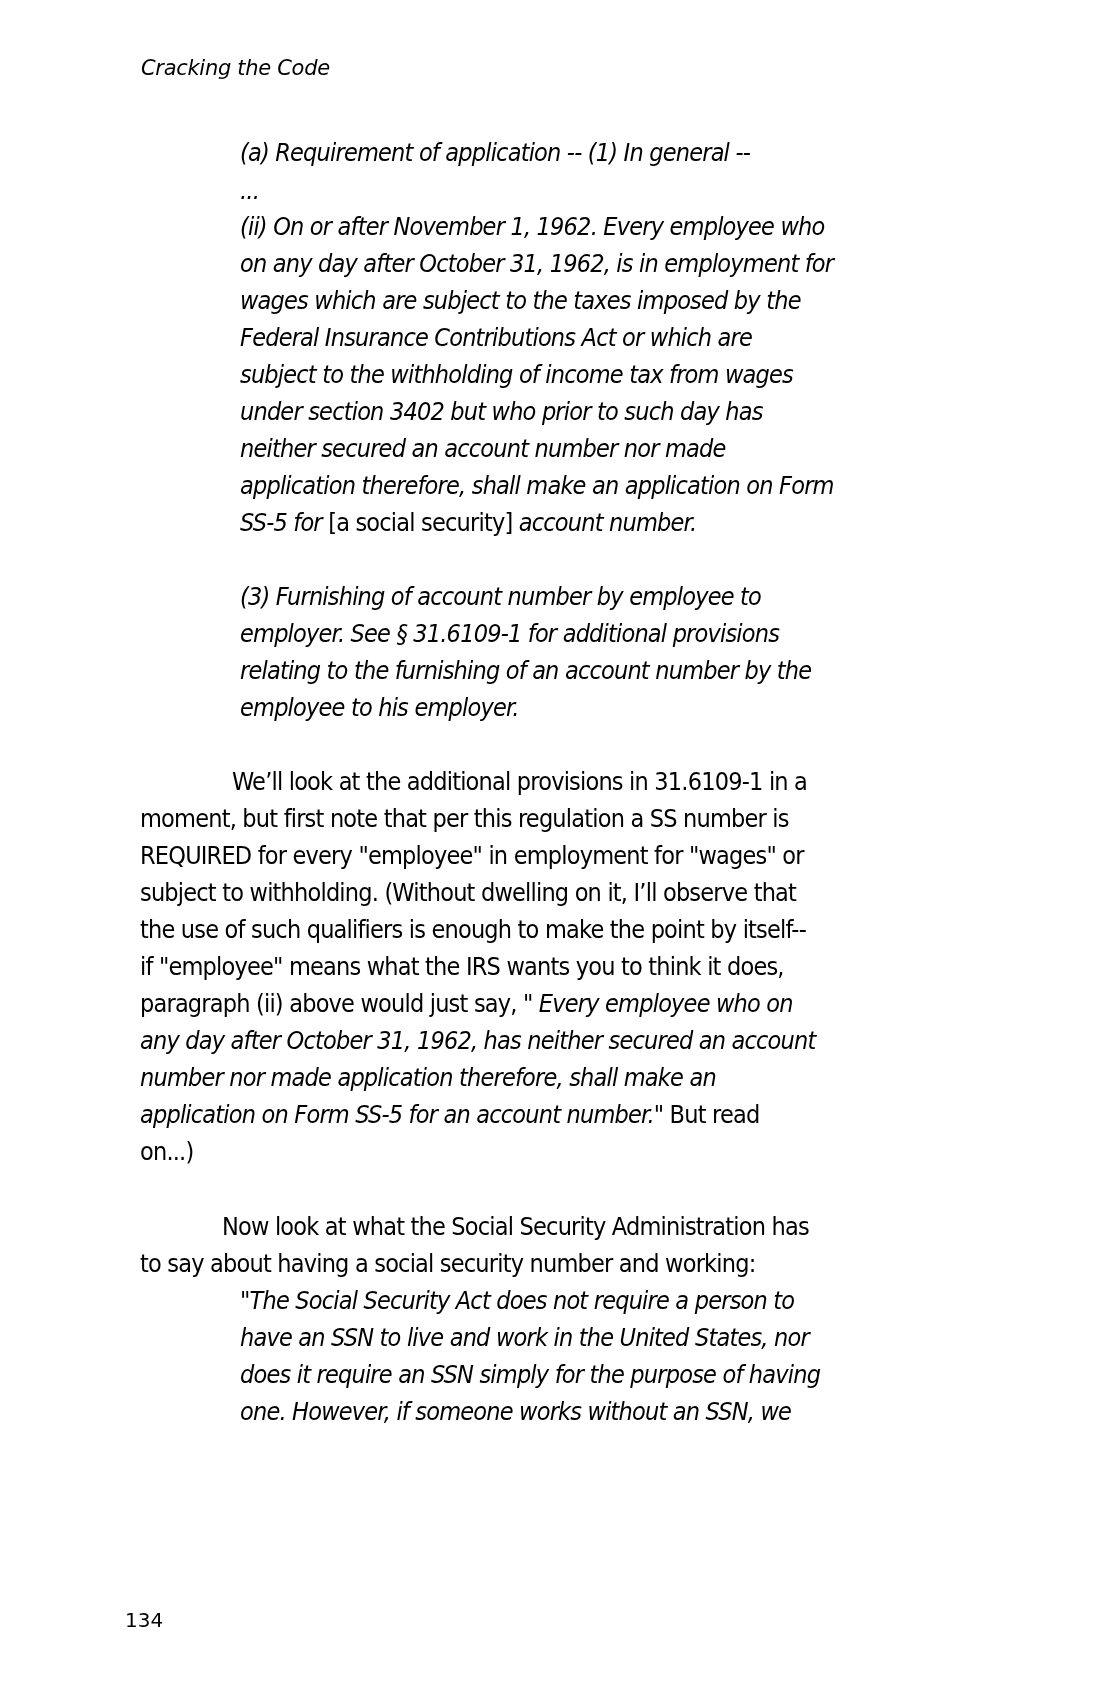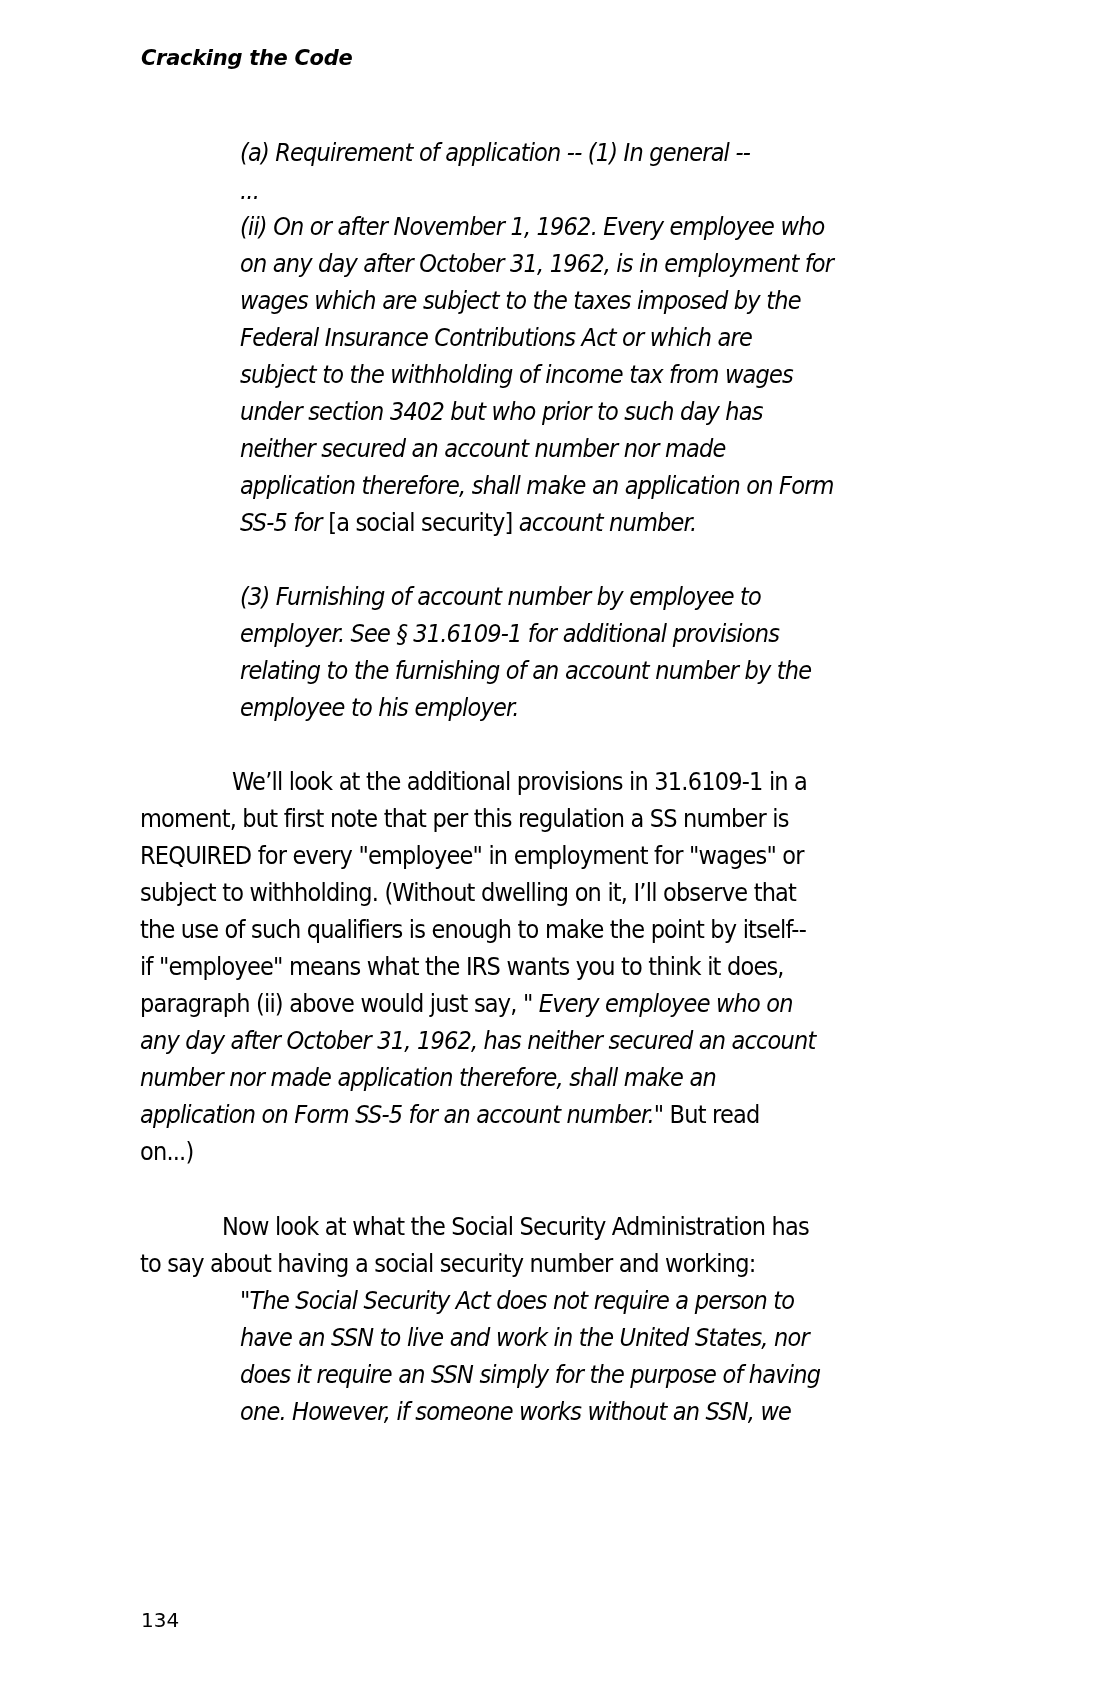--- a/index.html
+++ b/index.html
@@ -1,25 +1,25 @@
 <!DOCTYPE html>
 <html><head>
 <meta charset="utf-8">
 <style>
   html, body { margin: 0; padding: 0; background: #ffffff; }
   body { width: 1100px; height: 1699px; position: relative; overflow: hidden;
          font-family: "DejaVu Sans Condensed", "DejaVu Sans", "Liberation Sans", sans-serif; color: #000; }
-  .header { position: absolute; left: 141px; top: 46px; font-size: 21px; font-weight: bold; font-style: italic;
+  .header { position: absolute; left: 141px; top: 56px; font-size: 21px; font-weight: normal; font-style: italic;
             font-family: "DejaVu Sans", sans-serif; letter-spacing: -0.3px; }
   .line { position: absolute; white-space: nowrap; font-size: 25px; line-height: 30px;
           font-family: "DejaVu Sans", sans-serif; letter-spacing: -0.9px; transform-origin: left top; transform: scaleX(0.9); }
   .it { font-style: italic; }
   .q { left: 240px; }
   .b { left: 140px; }
-  .pagenum { position: absolute; left: 141px; top: 1608px; font-size: 20px; font-family: "DejaVu Sans", sans-serif; }
+  .pagenum { position: absolute; left: 125px; top: 1608px; font-size: 20px; font-family: "DejaVu Sans", sans-serif; }
 </style>
 </head>
 <body>
 
 <div class="header">Cracking the Code</div>
 
 <div>
   <div class="line it q" style="top:138px">(a) Requirement of application -- (1) In general --</div>
   <div class="line it q" style="top:176px">...</div>
   <div class="line it q" style="top:212px">(ii) On or after November 1, 1962. Every employee who</div>

